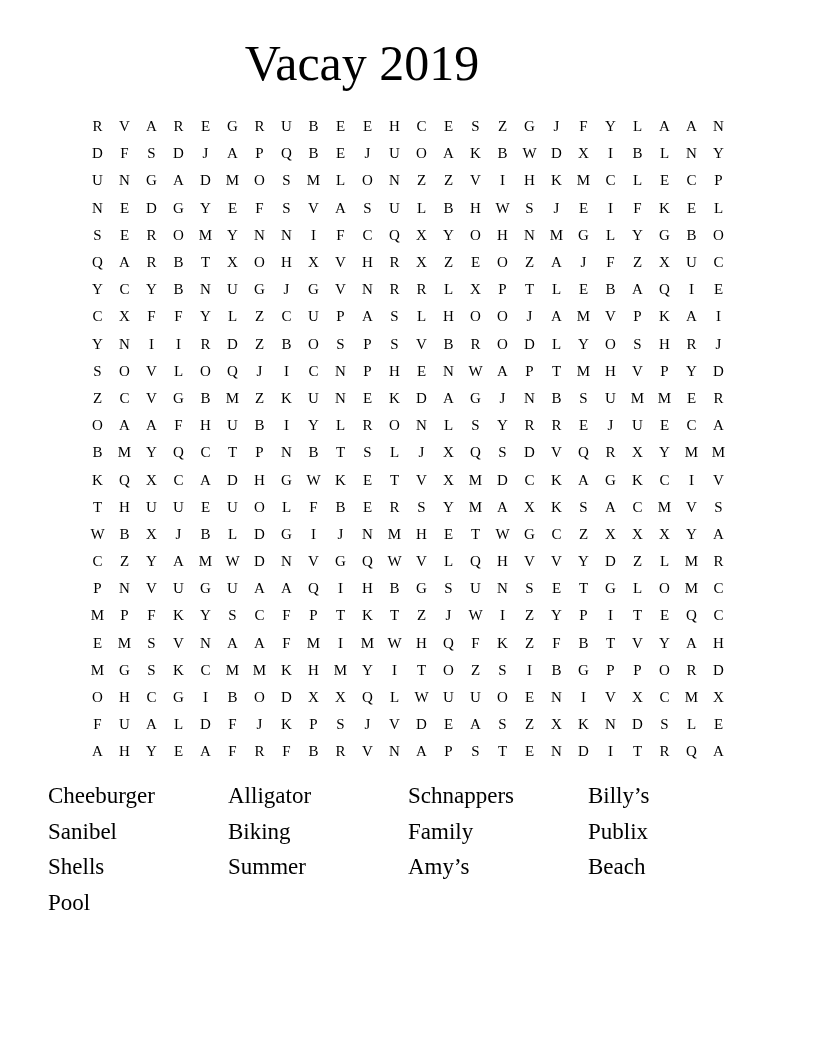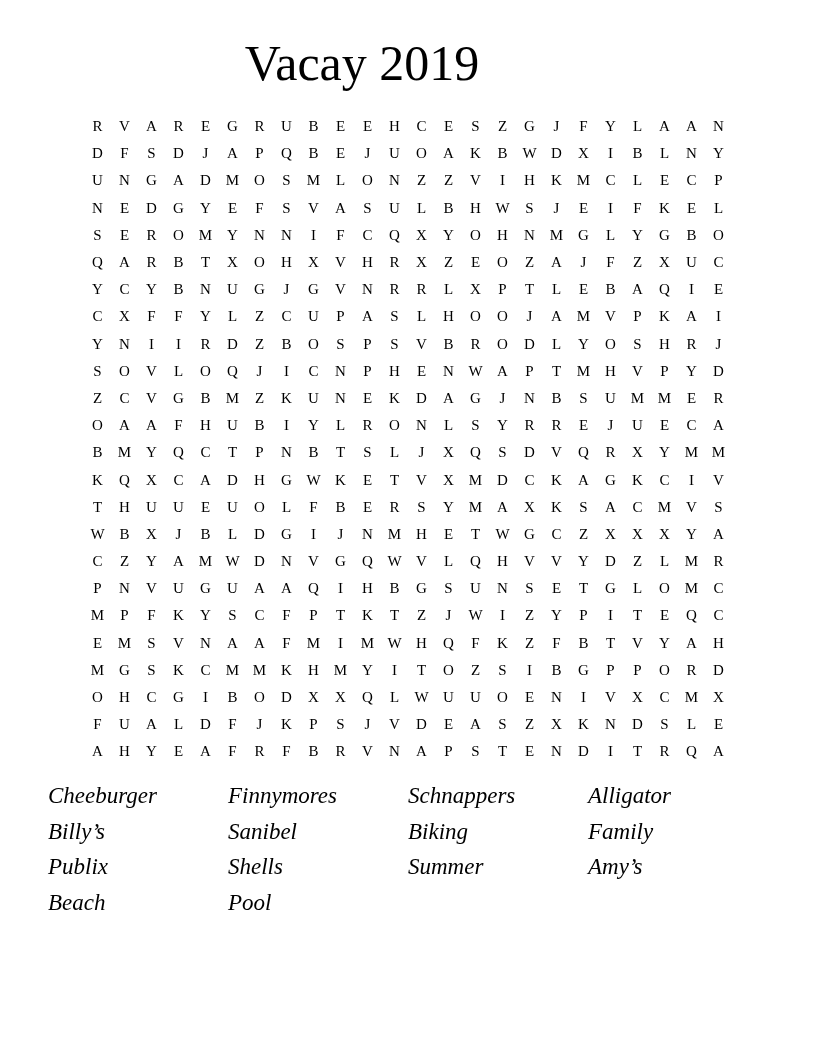--- a/index.html
+++ b/index.html
@@ -44,21 +44,20 @@
       line-height: 27px;
     }
     .word-list {
       position: absolute;
       top: 780px;
       left: 48px;
       width: 720px;
       display: grid;
       grid-template-columns: 180px 180px 180px 180px;
       grid-auto-rows: 35.5px;
-      font-style: italic;
     }
     .word {
       font-size: 23px;
       line-height: 32px;
       white-space: nowrap;
     }
   </style>
 </head>
 <body>
 
@@ -686,23 +685,22 @@
       <span class="grid-cell">I</span>
       <span class="grid-cell">T</span>
       <span class="grid-cell">R</span>
       <span class="grid-cell">Q</span>
       <span class="grid-cell">A</span>
     </div>
   </div>
 
 <div class="word-list" id="word-list">
     <div class="word">Cheeburger</div>
-    <div class="word">Finnymores</div>
+    <div class="word">Alligator</div>
     <div class="word">Schnappers</div>
-    <div class="word">Alligator</div>
     <div class="word">Billy’s</div>
     <div class="word">Sanibel</div>
     <div class="word">Biking</div>
     <div class="word">Family</div>
     <div class="word">Publix</div>
     <div class="word">Shells</div>
     <div class="word">Summer</div>
     <div class="word">Amy’s</div>
     <div class="word">Beach</div>
     <div class="word">Pool</div>

